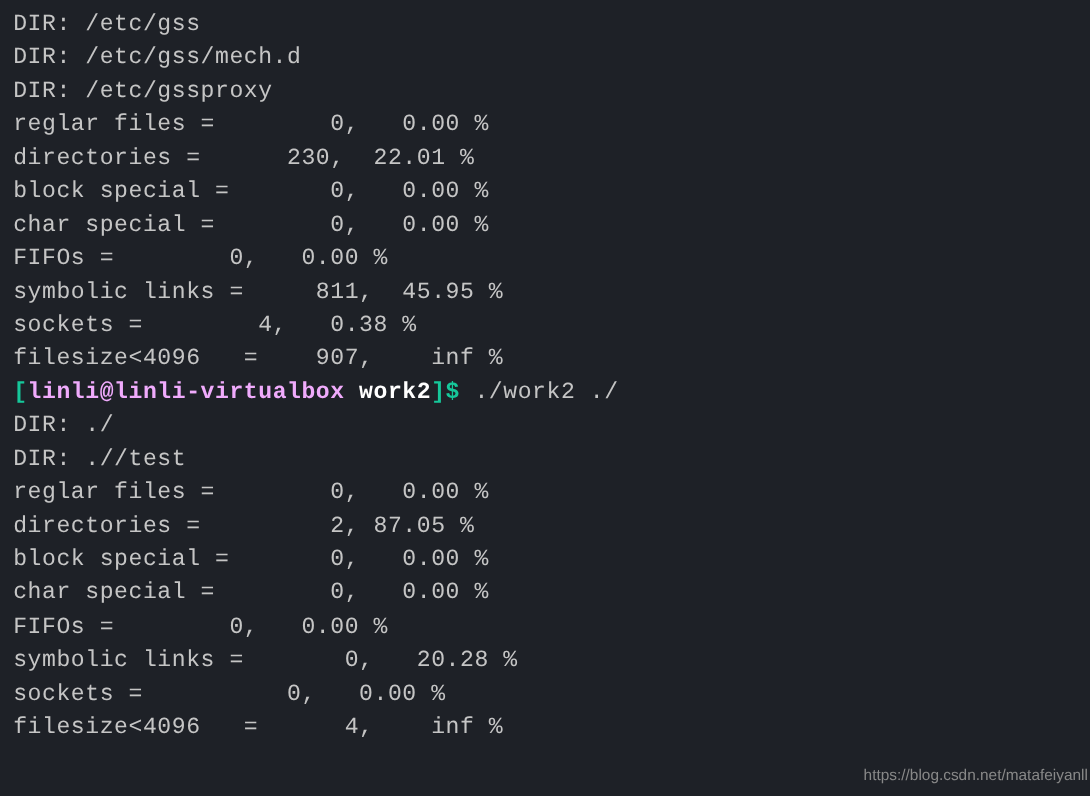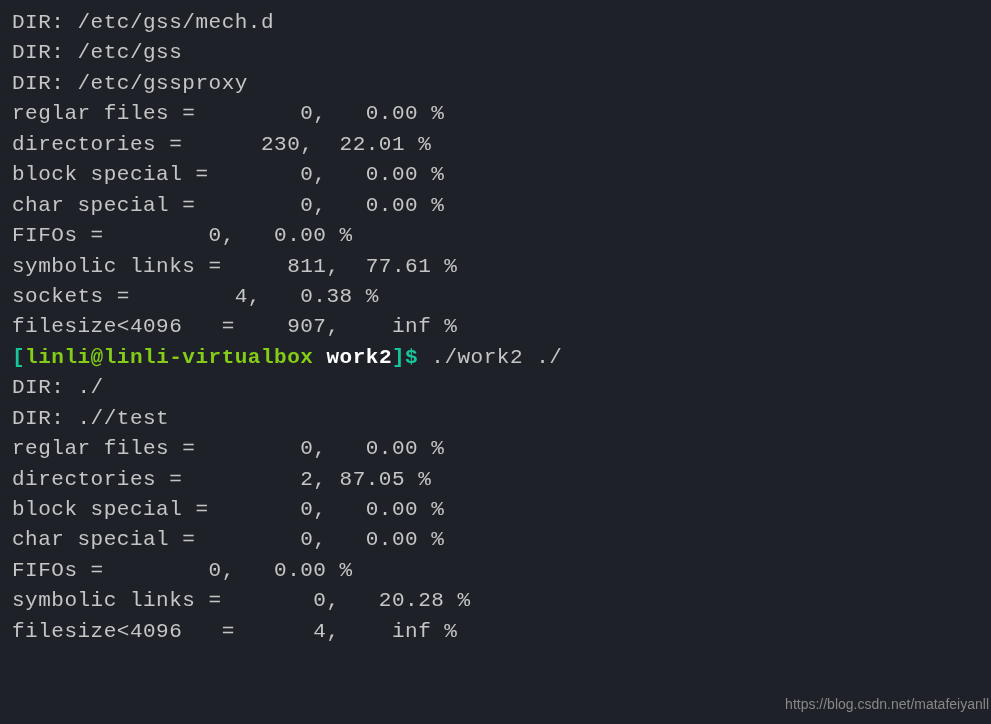--- a/index.html
+++ b/index.html
@@ -17,21 +17,21 @@
       width: 991px;
       height: 724px;
       overflow: hidden;
       position: relative;
     }
     .terminal-line {
       white-space: pre;
       letter-spacing: 0.5px;
     }
     .prompt-user {
-      color: #84cc16;
+      color: #f0abfc;
       font-weight: bold;
     }
     .prompt-dir {
       color: #ffffff;
       font-weight: bold;
       text-align: center;
     }
     .prompt-bracket {
       color: #16c79a;
       font-weight: bold;
@@ -49,40 +49,41 @@
       right: 2px;
       color: #888888;
       font-size: 14px;
       font-family: Arial, sans-serif;
     }
   </style>
 </head>
 <body>
 
 <div>
+  <div class="terminal-line">DIR: /etc/gss</div>
   <div class="terminal-line">DIR: /etc/gss/mech.d</div>
-  <div class="terminal-line">DIR: /etc/gss</div>
   <div class="terminal-line">DIR: /etc/gssproxy</div>
   <div class="terminal-line">reglar files =        0,   0.00 %</div>
   <div class="terminal-line">directories =      230,  22.01 %</div>
   <div class="terminal-line">block special =       0,   0.00 %</div>
   <div class="terminal-line">char special =        0,   0.00 %</div>
   <div class="terminal-line">FIFOs =        0,   0.00 %</div>
-  <div class="terminal-line">symbolic links =     811,  77.61 %</div>
+  <div class="terminal-line">symbolic links =     811,  45.95 %</div>
   <div class="terminal-line">sockets =        4,   0.38 %</div>
   <div class="terminal-line">filesize&lt;4096   =    907,    inf %</div>
 </div>
 
 <div class="terminal-line"><span class="prompt-bracket">[</span><span class="prompt-user">linli@linli-virtualbox</span><span> </span><span class="prompt-dir">work2</span><span class="prompt-bracket">]</span><span class="prompt-dollar">$</span><span> </span><span class="command">./work2 ./</span></div>
 
 <div>
   <div class="terminal-line">DIR: ./</div>
   <div class="terminal-line">DIR: .//test</div>
   <div class="terminal-line">reglar files =        0,   0.00 %</div>
   <div class="terminal-line">directories =         2, 87.05 %</div>
   <div class="terminal-line">block special =       0,   0.00 %</div>
   <div class="terminal-line">char special =        0,   0.00 %</div>
   <div class="terminal-line">FIFOs =        0,   0.00 %</div>
   <div class="terminal-line">symbolic links =       0,   20.28 %</div>
+  <div class="terminal-line">sockets =          0,   0.00 %</div>
   <div class="terminal-line">filesize&lt;4096   =      4,    inf %</div>
 </div>
 
 <div class="watermark">https://blog.csdn.net/matafeiyanll</div>
 
 </body></html>

